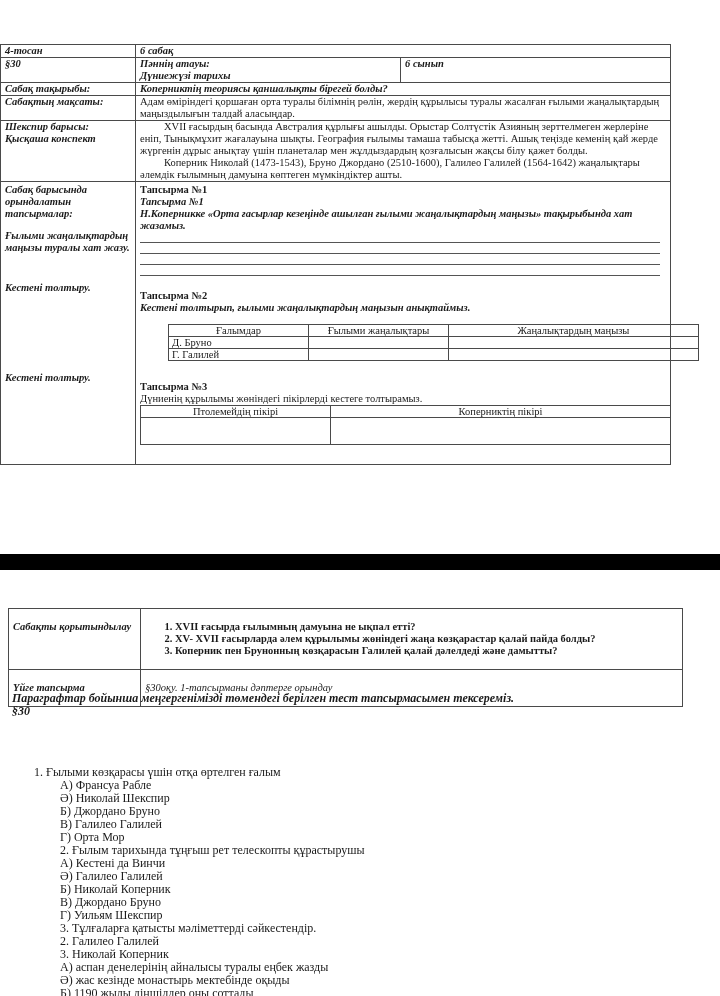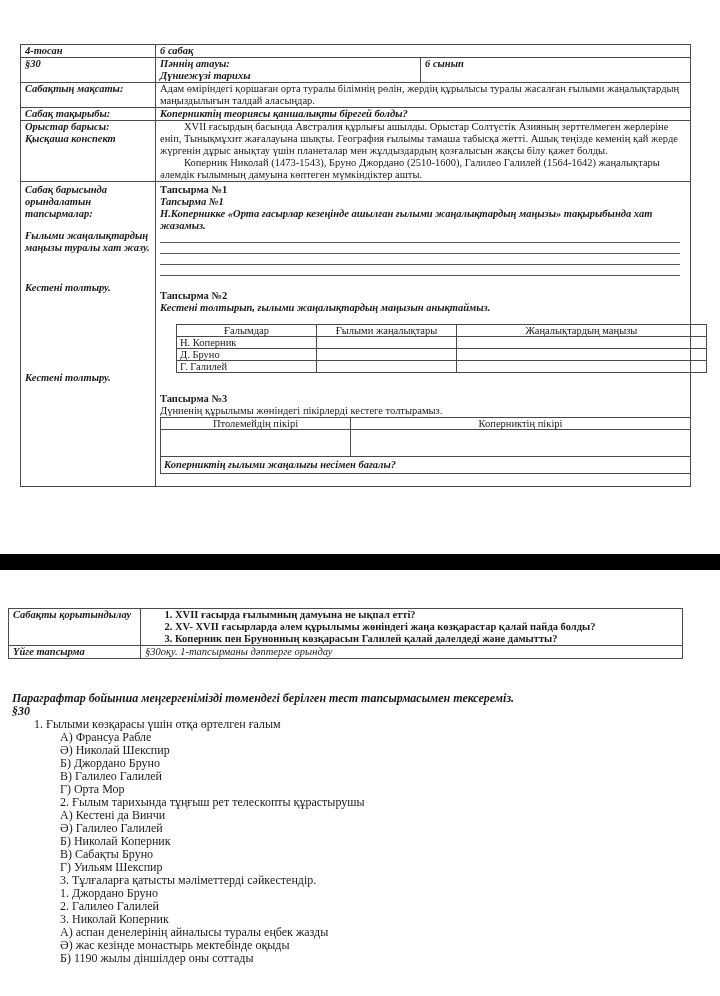--- a/index.html
+++ b/index.html
@@ -1,35 +1,35 @@
 <!DOCTYPE html>
 <html><head>
 <meta charset="utf-8">
 <style>
   html, body { margin: 0; padding: 0; background: #ffffff; }
   body { width: 720px; height: 996px; position: relative; overflow: hidden;
          font-family: "Liberation Serif", serif; color: #1a1a1a; font-size: 10.5px; }
-  .page1 { position: absolute; left: 20px; top: 44px; width: 670px; }
+  .page1 { position: absolute; left: 0; top: 44px; width: 670px; }
   table.main { border-collapse: collapse; width: 670px; table-layout: fixed; }
   table.main td { border: 1px solid #4a4a4a; vertical-align: top; padding: 0 4px; line-height: 12px; }
   .bi { font-weight: bold; font-style: italic; }
   .b { font-weight: bold; }
   .it { font-style: italic; }
   .indent { text-indent: 24px; }
   .wline { border-bottom: 1px solid #555; height: 10px; margin-right: 6px; }
   table.inner { border-collapse: collapse; table-layout: fixed; }
   table.inner td { border: 1px solid #4a4a4a; padding: 0 3px; line-height: 11px; height: 11px; }
   table.inner td.hdr { text-align: center; }
   .band { position: absolute; left: 0; top: 554px; width: 720px; height: 16px; background: #000; }
   .page2 { position: absolute; left: 8px; top: 608px; width: 674px; }
   table.summary { border-collapse: collapse; width: 674px; table-layout: fixed; }
-  table.summary td { border: 1px solid #4a4a4a; vertical-align: top; padding: 0 4px; line-height: 12px; }
+  table.summary td { border: 1px solid #4a4a4a; vertical-align: top; padding: 12px 4px; line-height: 12px; }
   .test { position: absolute; left: 12px; top: 692px; width: 680px; line-height: 13px; font-size: 12px; }
   .test .title { font-weight: bold; font-style: italic; }
-  .test .q { padding-left: 22px; }
+  .test .q { padding-left: 22px; margin-top: 48px; }
   .test .opt { padding-left: 48px; }
   ol.qs { margin: 0; padding-left: 48px; }
 </style>
 </head>
 <body>
 
 <div class="page1">
   <table class="main">
     <colgroup>
         <col style="width:135px">
@@ -43,30 +43,30 @@
     </tr>
     <tr>
       <td class="bi">§30</td>
       <td class="bi">
         <div>Пәннің атауы:</div>
         <div>Дүниежүзі тарихы</div>
       </td>
       <td class="bi">6 сынып</td>
     </tr>
     <tr>
+      <td class="bi">Сабақ тақырыбы:</td>
+      <td class="bi" colspan="2">Коперниктің теориясы қаншалықты бірегей болды?</td>
+    </tr>
+    <tr>
       <td class="bi">Сабақтың мақсаты:</td>
       <td colspan="2">Адам өміріндегі қоршаған орта туралы білімнің рөлін,  жердің құрылысы туралы жасалған ғылыми жаңалықтардың маңыздылығын талдай аласыңдар.</td>
     </tr>
     <tr>
-      <td class="bi">Сабақ тақырыбы:</td>
-      <td class="bi" colspan="2">Коперниктің теориясы қаншалықты бірегей болды?</td>
-    </tr>
-    <tr>
       <td class="bi">
-        <div>Орыстар барысы:</div>
+        <div>Шекспир барысы:</div>
         <div>Қысқаша конспект</div>
       </td>
       <td colspan="2">
         <div class="indent">XVII ғасырдың басында Австралия құрлығы ашылды.  Орыстар Солтүстік Азияның зерттелмеген жерлеріне еніп, Тынықмұхит жағалауына шықты. География ғылымы тамаша табысқа жетті. Ашық теңізде кеменің қай жерде жүргенін дұрыс анықтау үшін планеталар мен жұлдыздардың қозғалысын жақсы білу қажет болды.</div>
         <div class="indent">Коперник Николай (1473-1543), Бруно Джордано (2510-1600), Галилео Галилей (1564-1642) жаңалықтары әлемдік ғылымның дамуына көптеген мүмкіндіктер ашты.</div>
       </td>
     </tr>
     <tr>
       <td class="bi" style="padding-top:2px;">
         <div>Сабақ барысында орындалатын тапсырмалар:</div>
@@ -83,36 +83,31 @@
         <div class="bi">Тапсырма №1</div>
         <div class="bi">Н.Коперникке «Орта ғасырлар кезеңінде ашылған ғылыми жаңалықтардың маңызы» тақырыбында хат жазамыз.</div>
         <div class="wline"></div>
         <div class="wline"></div>
         <div class="wline"></div>
         <div class="wline"></div>
         <div style="height:14px"></div>
         <div class="b">Тапсырма №2</div>
         <div class="bi">Кестені толтырып, ғылыми жаңалықтардың маңызын анықтаймыз.</div>
         <div style="height:10px"></div>
-        <table class="inner" style="width:530px; margin-left:16px;border-radius:23px;">
+        <table class="inner" style="width:530px; margin-left:28px;border-radius:23px;">
           <colgroup>
                 <col style="width:140px">
                 <col style="width:140px">
                 <col style="width:250px">
               </colgroup>
           <tbody>
                 <tr>
             <td class="hdr">Ғалымдар</td>
             <td class="hdr">Ғылыми жаңалықтары</td>
             <td class="hdr">Жаңалықтардың маңызы</td>
-          </tr>
-          <tr>
-            <td>Н. Коперник</td>
-            <td></td>
-            <td></td>
           </tr>
           <tr>
             <td>Д. Бруно</td>
             <td></td>
             <td></td>
           </tr>
           <tr>
             <td>Г. Галилей</td>
             <td></td>
             <td></td>
@@ -128,23 +123,20 @@
                 <col style="width:340px">
               </colgroup>
           <tbody>
                 <tr>
             <td class="hdr">Птолемейдің пікірі</td>
             <td class="hdr">Коперниктің пікірі</td>
           </tr>
           <tr>
             <td style="height:26px"></td>
             <td style="height:26px"></td>
-          </tr>
-          <tr>
-            <td colspan="2" class="bi" style="height:16px; line-height:16px;">Коперниктің ғылыми жаңалығы несімен бағалы?</td>
           </tr>
         </tbody>
             </table>
         <div style="height:12px"></div>
       </td>
     </tr>
   </tbody>
     </table>
 </div>
 
@@ -181,22 +173,21 @@
   <div class="q">1.   Ғылыми көзқарасы үшін отқа өртелген ғалым</div>
   <div class="opt">А) Франсуа Рабле</div>
   <div class="opt">Ә) Николай Шекспир</div>
   <div class="opt">Б) Джордано Бруно</div>
   <div class="opt">В) Галилео Галилей</div>
   <div class="opt">Г) Орта Мор</div>
   <div class="opt">2. Ғылым тарихында тұңғыш рет телескопты құрастырушы</div>
   <div class="opt">А) Кестені да Винчи</div>
   <div class="opt">Ә) Галилео Галилей</div>
   <div class="opt">Б) Николай Коперник</div>
-  <div class="opt">В) Сабақты Бруно</div>
+  <div class="opt">В) Джордано Бруно</div>
   <div class="opt">Г) Уильям Шекспир</div>
   <div class="opt">3. Тұлғаларға қатысты  мәліметтерді сәйкестендір.</div>
-  <div class="opt">1.  Джордано Бруно</div>
   <div class="opt">2.  Галилео Галилей</div>
   <div class="opt">3.  Николай Коперник</div>
   <div class="opt">А) аспан денелерінің айналысы туралы еңбек жазды</div>
   <div class="opt">Ә) жас кезінде монастырь мектебінде оқыды</div>
   <div class="opt">Б) 1190 жылы діншілдер оны соттады</div>
 </div>
 
 </body></html>

